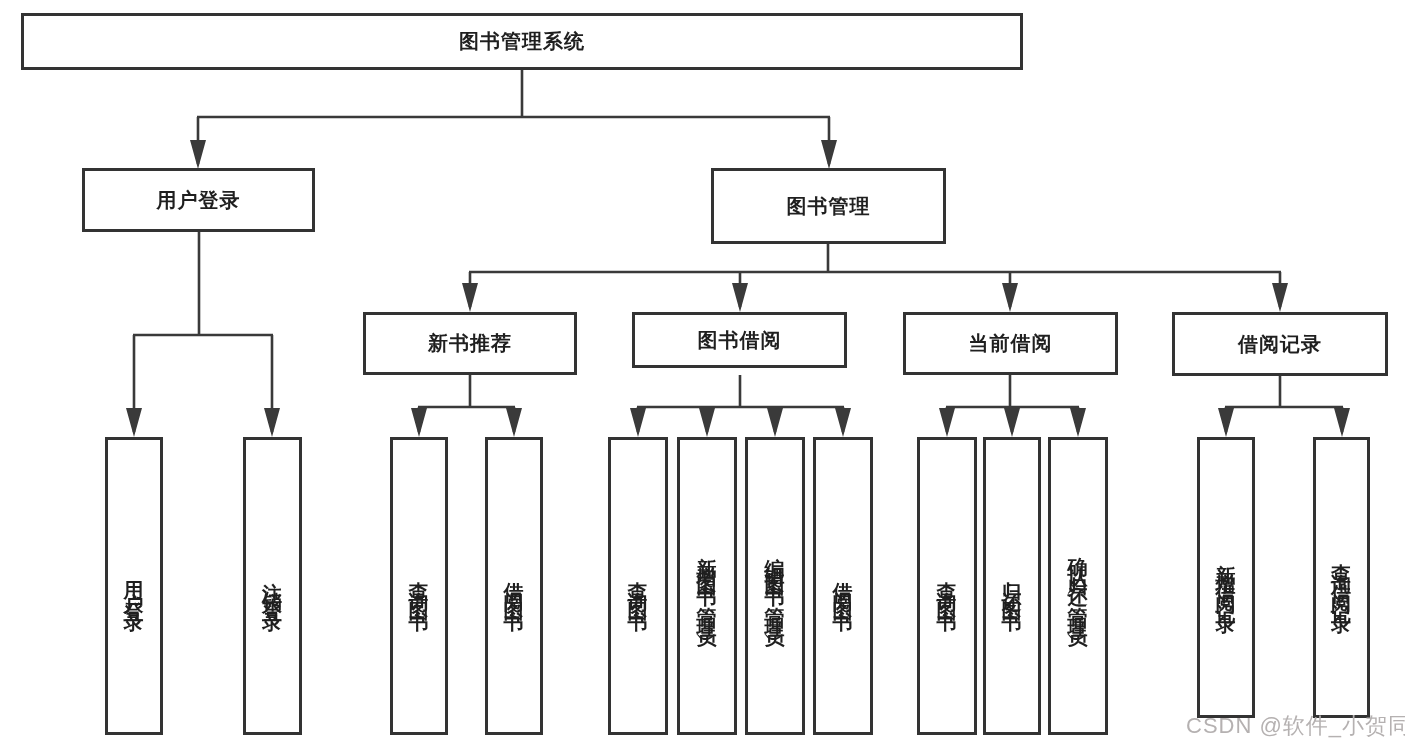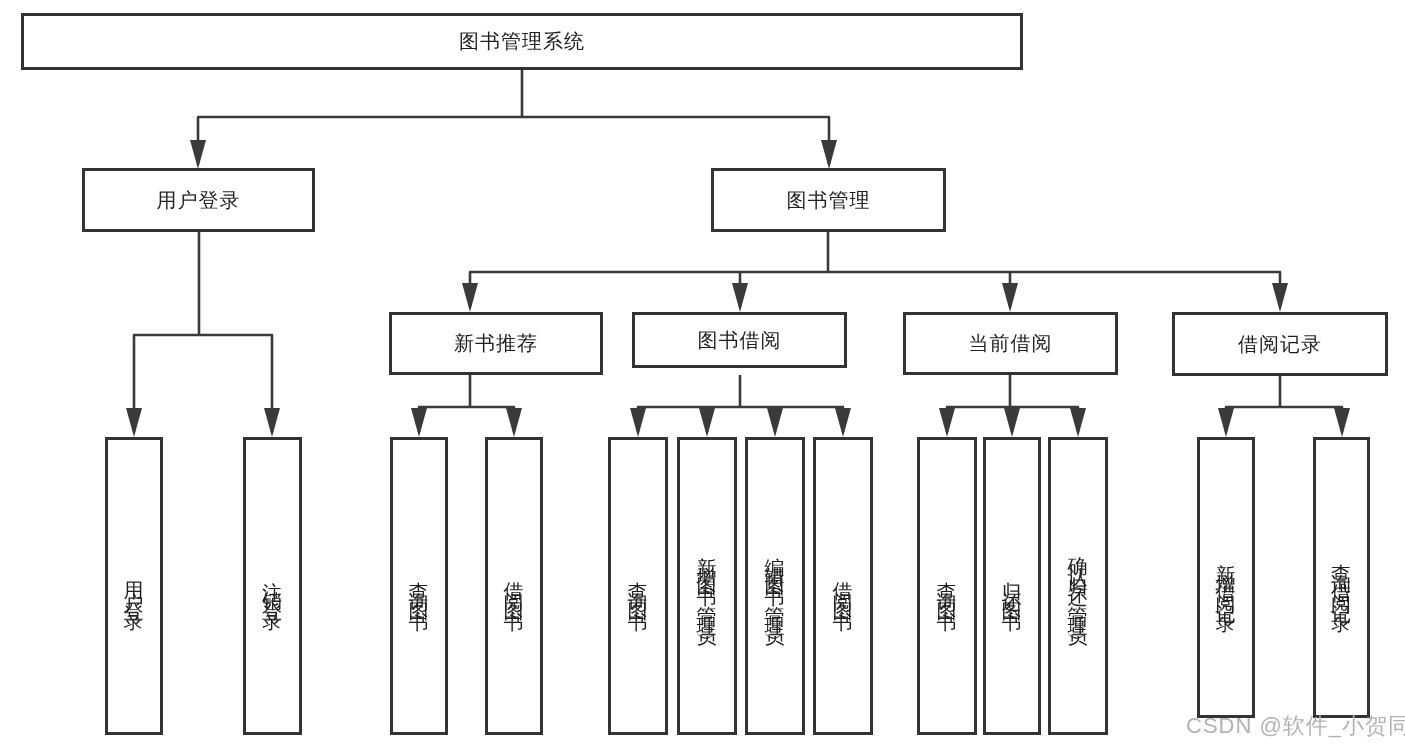--- a/index.html
+++ b/index.html
@@ -14,20 +14,21 @@
   #wires{position:absolute;left:0;top:0;width:1405px;height:747px;}
   .node{
     position:absolute;
     box-sizing:border-box;
     border:3px solid #333333;
     background:#ffffff;
     display:flex;align-items:center;justify-content:center;
     font-size:20px;
     letter-spacing:1px;
     white-space:nowrap;
+    font-weight:bold;
   }
   .vnode span{
     writing-mode:vertical-rl;
     line-height:1;
     letter-spacing:10px;
     font-size:20px;
   }
   .watermark{
     position:absolute;
     font-size:22px;
@@ -72,25 +73,25 @@
     </g>
   </svg>
 
   <div class="node" style="left:21px;top:13px;width:1002px;height:57px;">
     <span>图书管理系统</span>
   </div>
 
   <div class="node" style="left:82px;top:168px;width:233px;height:64px;">
     <span>用户登录</span>
   </div>
-  <div class="node" style="left:711px;top:168px;width:235px;height:64px;">
+  <div class="node" style="left:711px;top:168px;width:235px;height:76px;">
     <span>图书管理</span>
   </div>
 
-  <div class="node" style="left:363px;top:312px;width:214px;height:63px;margin-left:26px;">
+  <div class="node" style="left:363px;top:312px;width:214px;height:63px;">
     <span>新书推荐</span>
   </div>
   <div class="node" style="left:632px;top:312px;width:215px;height:56px;">
     <span>图书借阅</span>
   </div>
   <div class="node" style="left:903px;top:312px;width:215px;height:63px;text-align:right;">
     <span>当前借阅</span>
   </div>
   <div class="node" style="left:1172px;top:312px;width:216px;height:64px;">
     <span>借阅记录</span>

